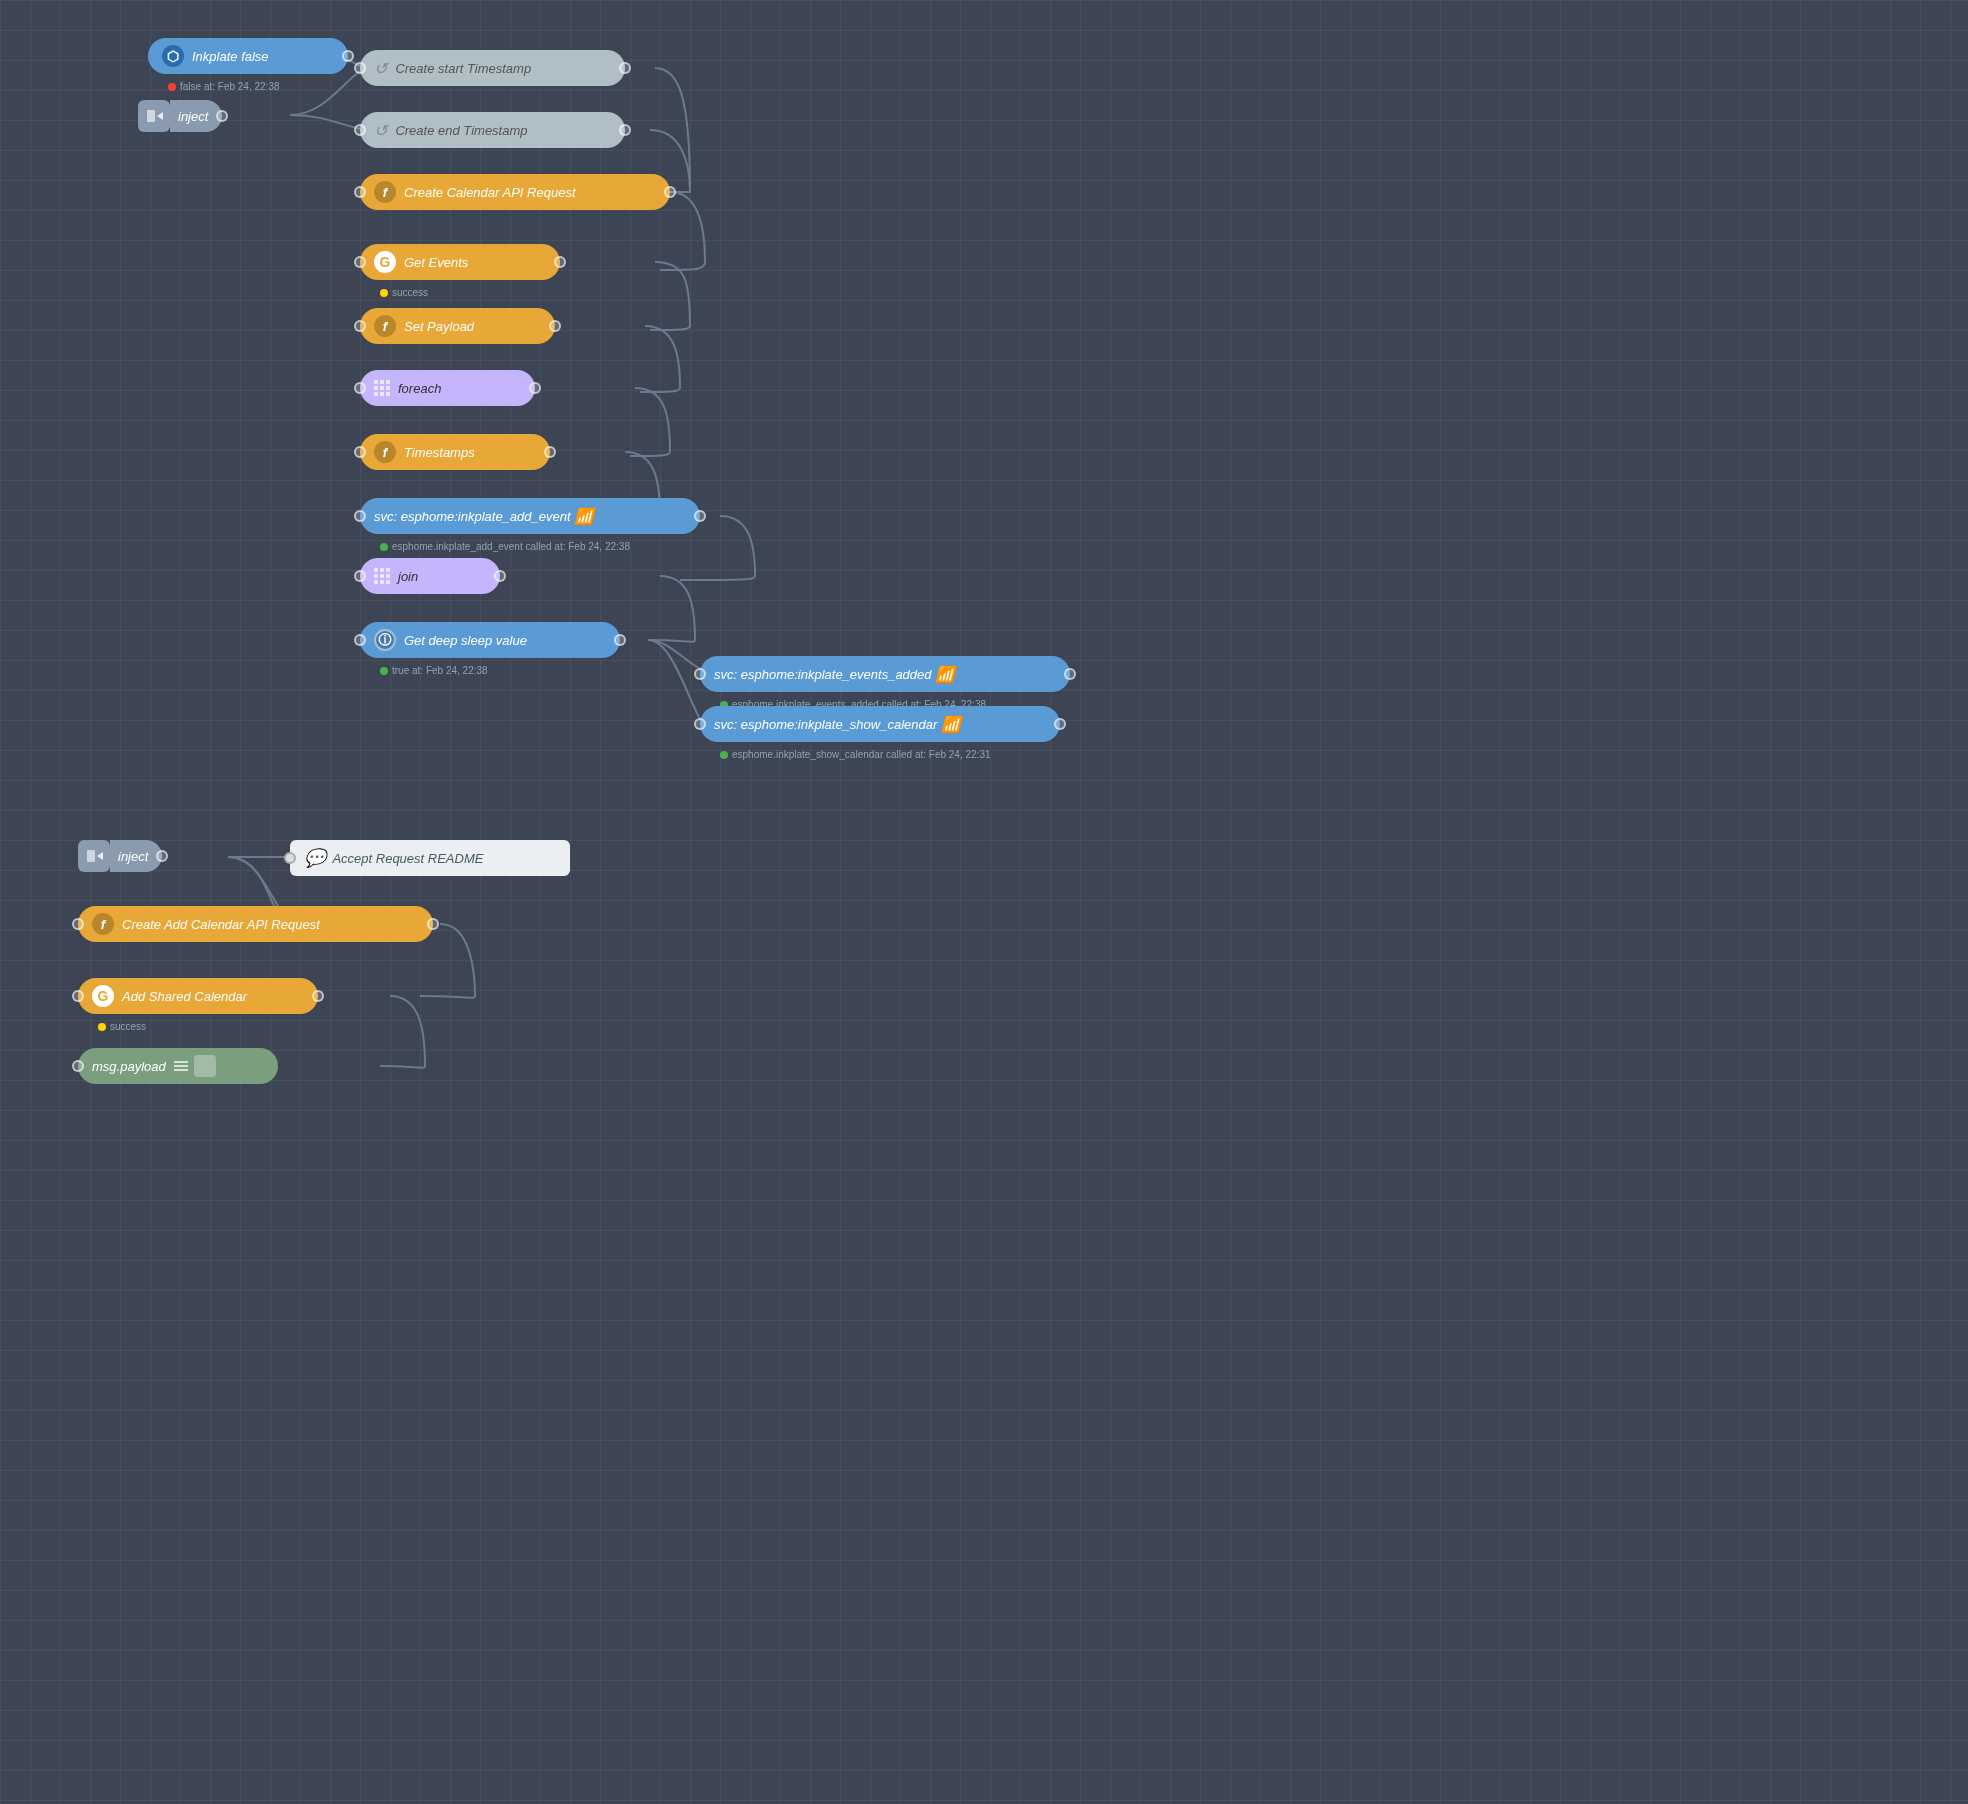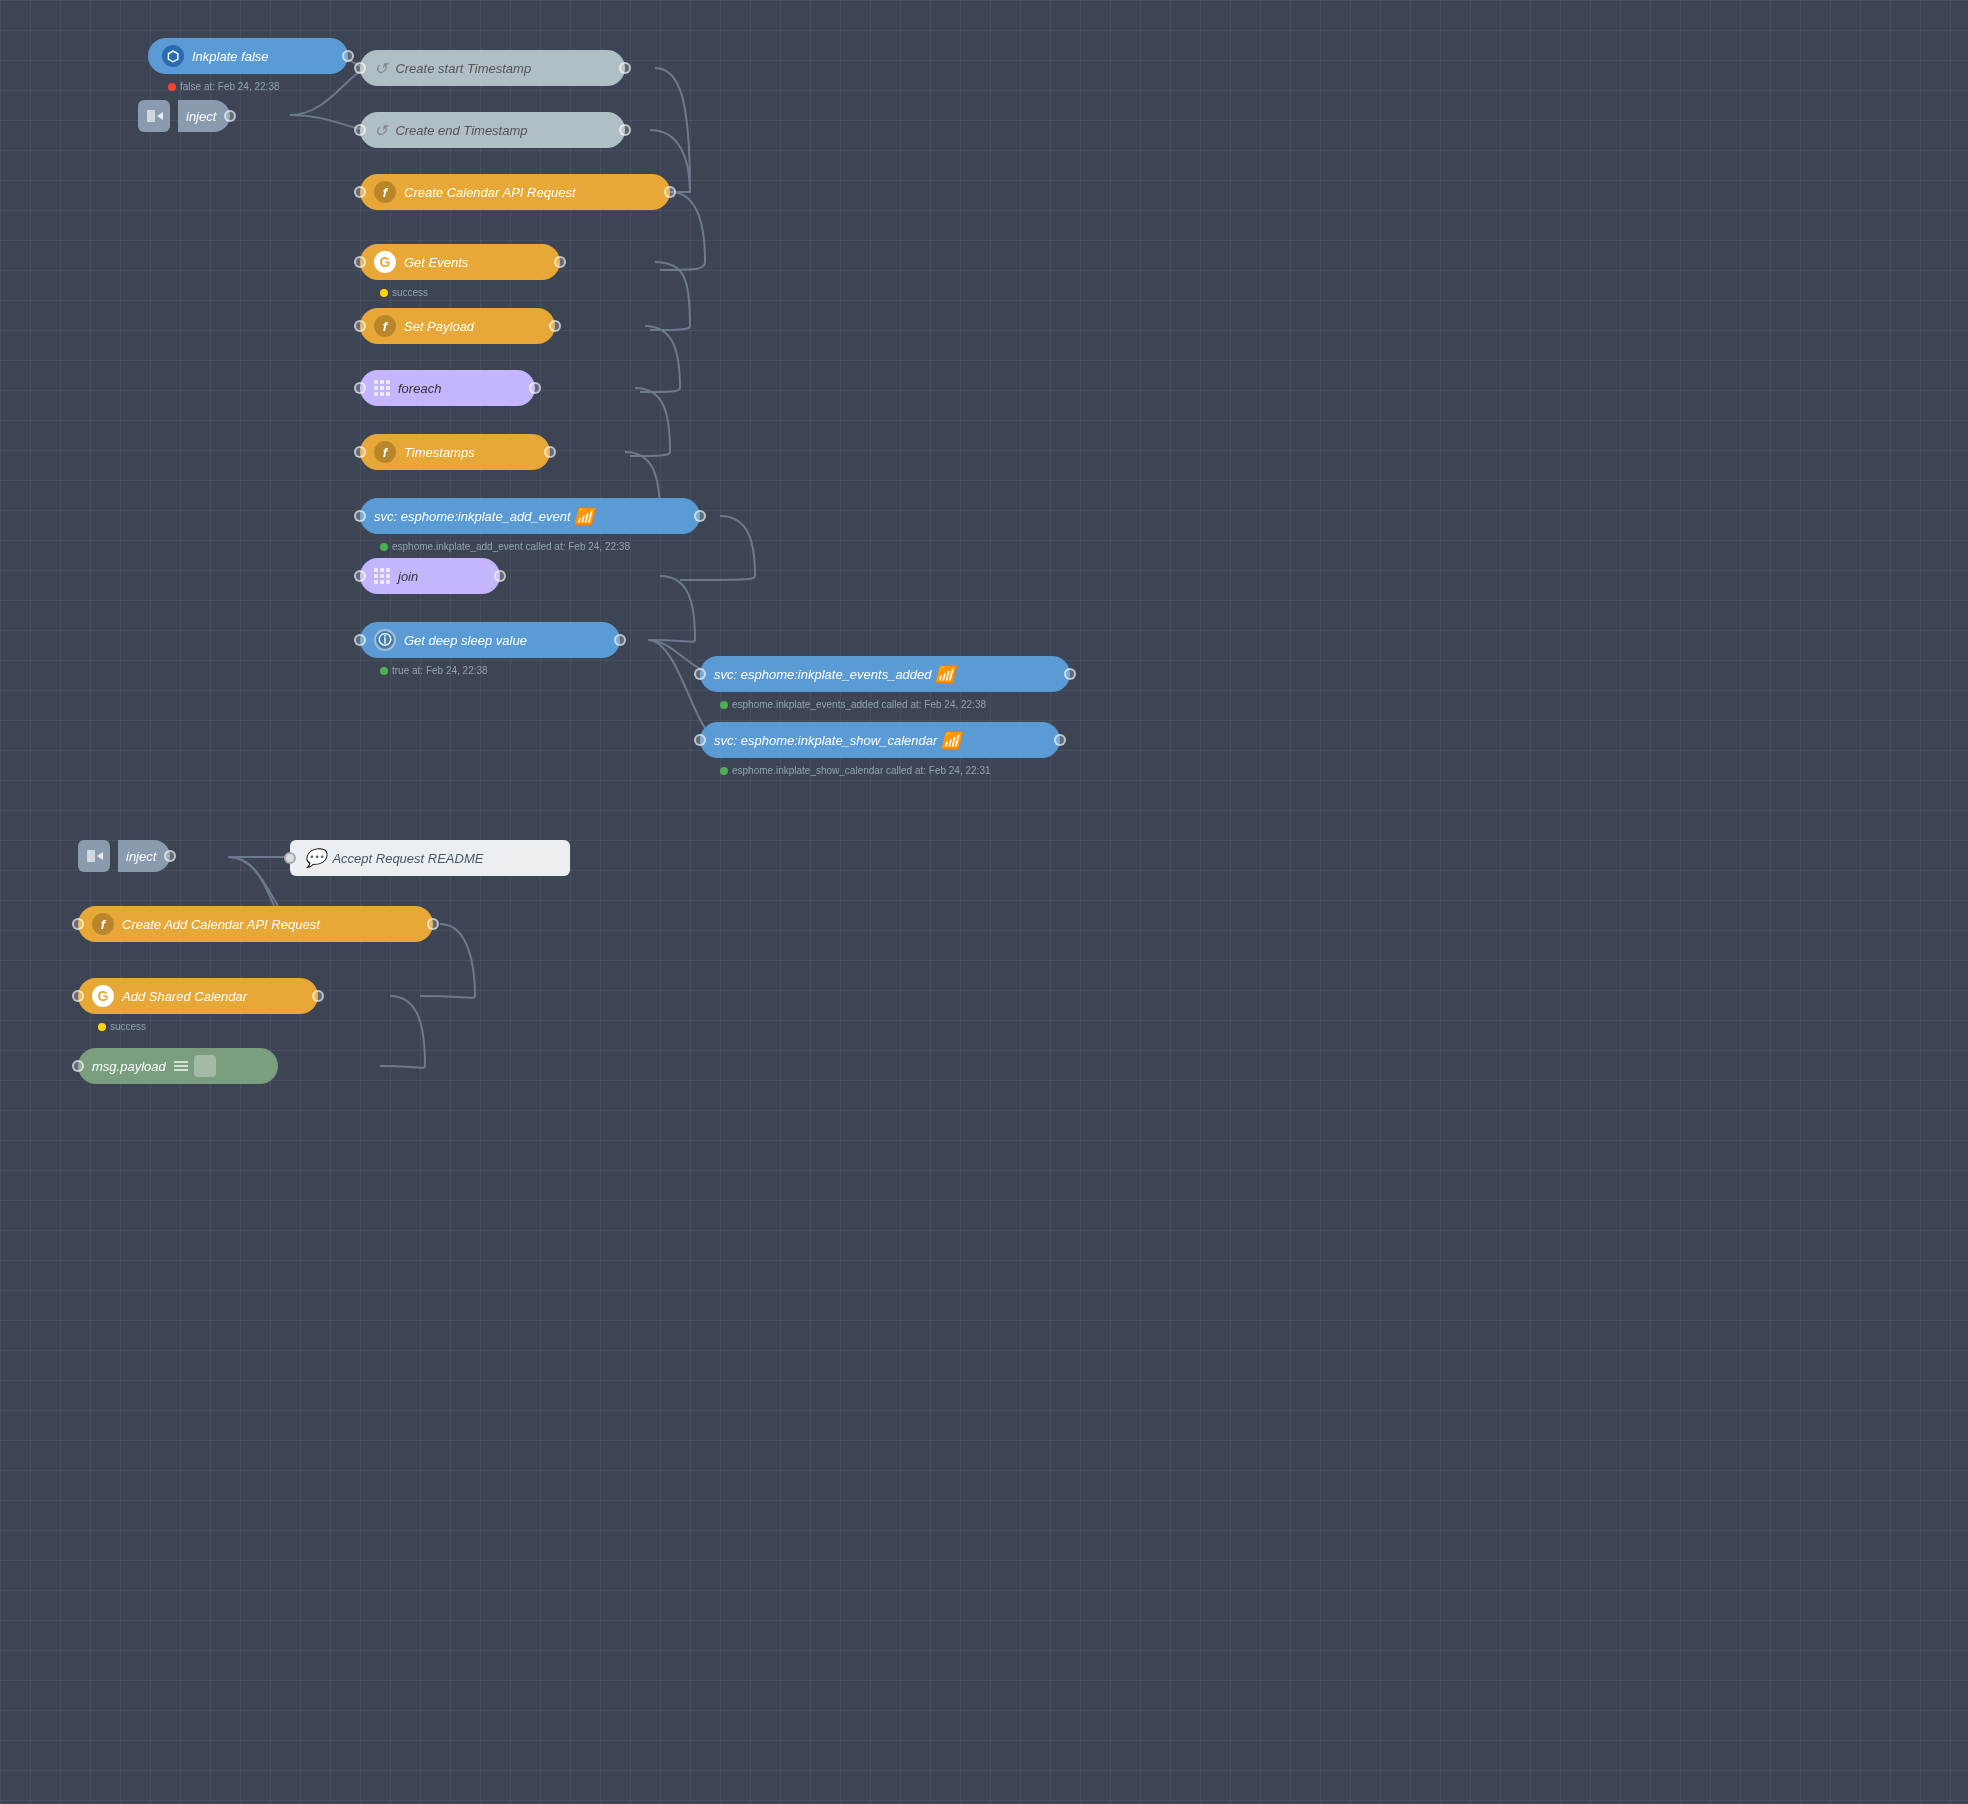--- a/index.html
+++ b/index.html
@@ -98,21 +98,21 @@
     }
     .dot-green { background: #4caf50; }
     .dot-yellow { background: #ffd600; }
     .dot-red { background: #f44336; }
 
     
     .inject-node {
       position: absolute;
       display: flex;
       align-items: center;
-      gap: 8px;
+      gap: 0;
     }
     .inject-box {
       background: #8a9bb0;
       border-radius: 6px;
       width: 32px;
       height: 32px;
       display: flex;
       align-items: center;
       justify-content: center;
     }
@@ -352,21 +352,21 @@
     <div class="node-port port-left"></div>
     <span>svc: esphome:inkplate_events_added</span>
     <span class="wifi-icon">📶</span>
     <div class="node-port port-right"></div>
     <div class="node-status">
       <span class="status-dot dot-green"></span>
       <span>esphome.inkplate_events_added called at: Feb 24, 22:38</span>
     </div>
   </div>
 
-  <div class="node node-blue" style="left:700px; top:722px; width:360px;">
+  <div class="node node-blue" style="left:700px; top:706px; width:360px;">
     <div class="node-port port-left"></div>
     <span>svc: esphome:inkplate_show_calendar</span>
     <span class="wifi-icon">📶</span>
     <div class="node-port port-right"></div>
     <div class="node-status">
       <span class="status-dot dot-green"></span>
       <span>esphome.inkplate_show_calendar called at: Feb 24, 22:31</span>
     </div>
   </div>
 

